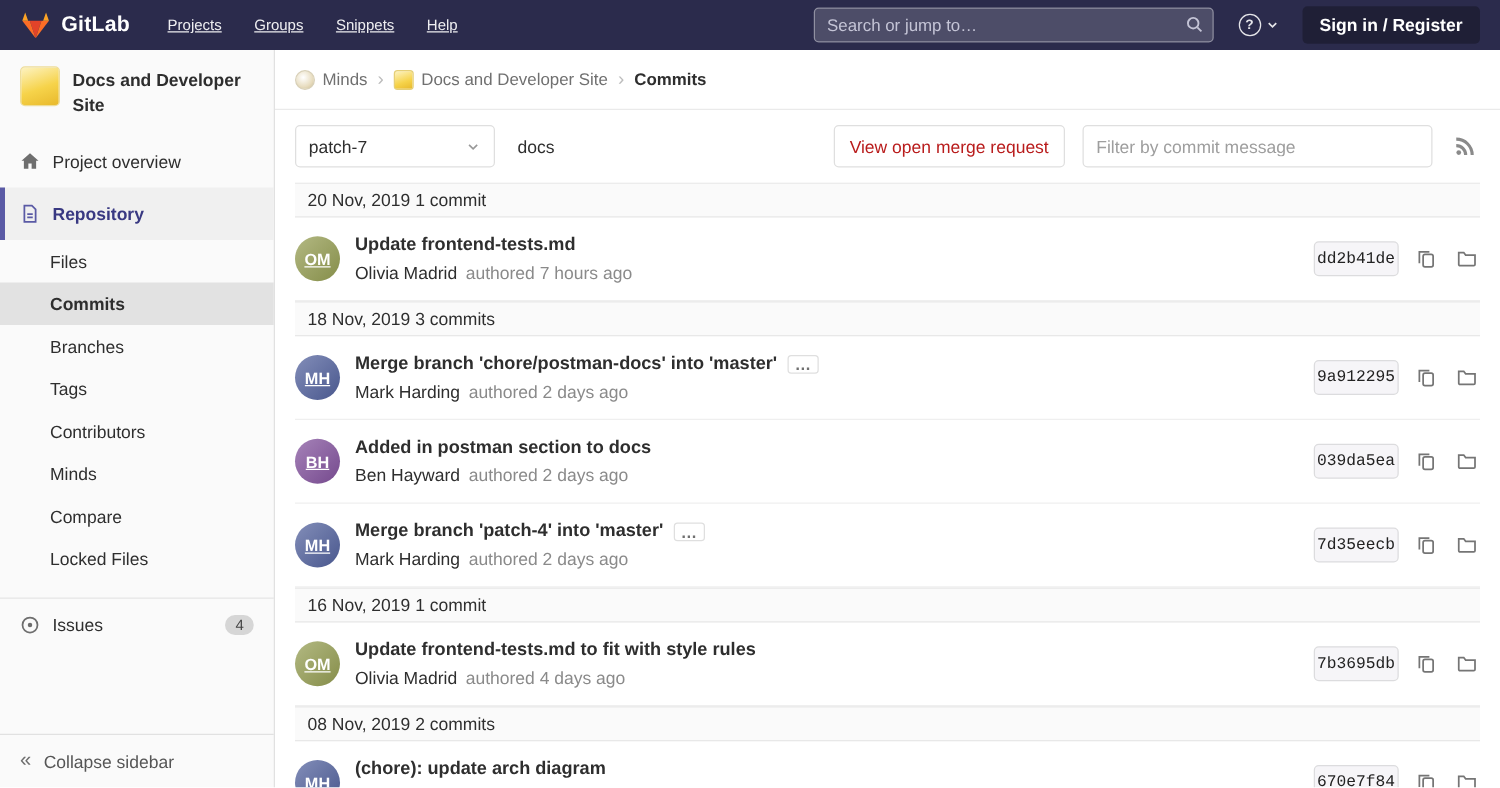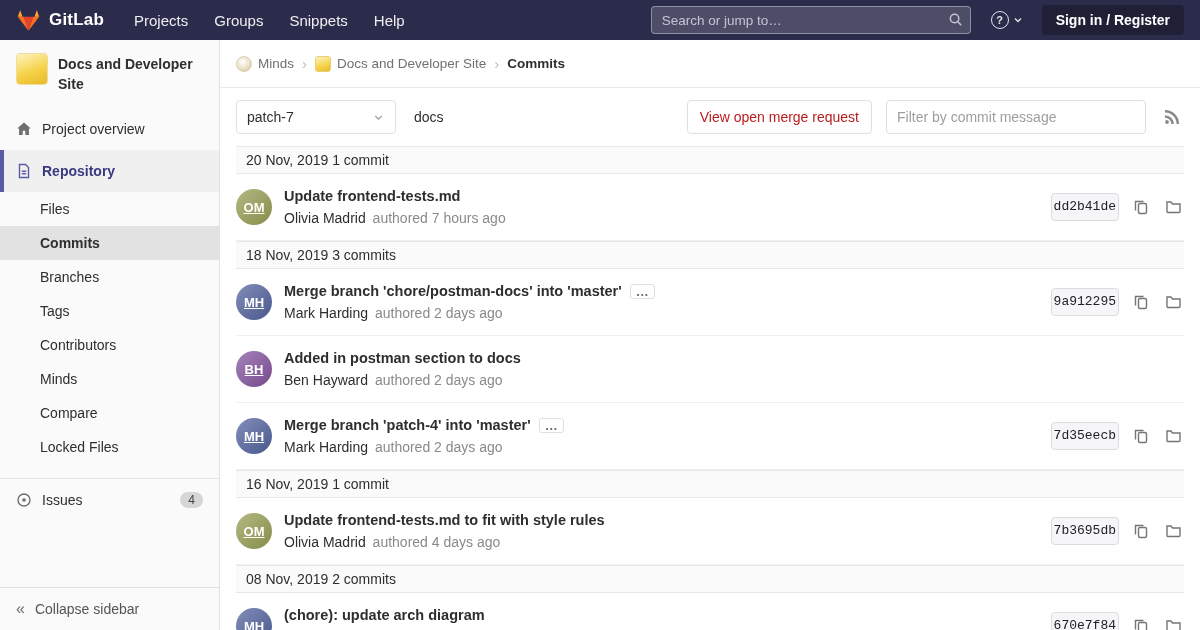--- a/index.html
+++ b/index.html
@@ -19,21 +19,21 @@
     height: 40px;
     background: #2b2b4c;
     display: flex;
     align-items: center;
     padding: 0 16px;
     color: #fff;
   }
   .brand { display: flex; align-items: center; gap: 8px; }
   .brand-name { font-size: 17px; font-weight: bold; letter-spacing: .2px; }
   .nav-menu { display: flex; align-items: center; gap: 26px; margin-left: 30px; }
-  .nav-menu a { color: rgba(255,255,255,.92); font-size: 15px; }
+  .nav-menu a { color: rgba(255,255,255,.92); font-size: 12px; text-decoration: underline; }
   .nav-search {
     margin-left: auto;
     position: relative;
     width: 320px; height: 28px;
   }
   .nav-search input {
     width: 100%; height: 100%;
     background: rgba(255,255,255,.16);
     border: 1px solid rgba(255,255,255,.38);
     border-radius: 4px;
@@ -144,21 +144,21 @@
   }
   .branch-select .chev { color: #999; display: flex; }
   .path-link { color: #2e2e2e; margin-left: 4px; }
   .mr-btn {
     margin-left: auto;
     height: 34px; padding: 0 12px;
     background: #fff; border: 1px solid #dfdfdf; border-radius: 4px;
     color: #b91c1c; font-size: 14px;
   }
   .filter-input {
-    width: 260px; height: 34px;
+    width: 280px; height: 34px;
     border: 1px solid #dfdfdf; border-radius: 4px;
     padding: 0 10px; font-size: 14px; color: #2e2e2e; outline: none;
   }
   .filter-input::placeholder { color: #9e9e9e; }
   .rss-btn { background: none; border: none; color: #8a8a8a; display: flex; padding: 4px; }
 
   
   .commit-list { flex: 1; padding: 0 16px; overflow: hidden; }
   .date-header {
     background: #fafafa;
@@ -404,20 +404,34 @@
         <span class="avatar" style="background: linear-gradient(135deg, rgb(166, 131, 185), rgb(117, 73, 141));">BH</span>
         <div class="commit-main">
           <div class="title-line">
             <a class="commit-title">Added in postman section to docs</a>
           </div>
           <div class="commit-meta">
             <a class="author-link">Ben Hayward</a>
             <span>authored 2 days ago</span>
           </div>
         </div>
+        <div class="commit-actions">
+          <a class="sha-box">039da5ea</a>
+          <button class="icon-btn">
+            <svg width="16" height="16" viewBox="0 0 16 16" fill="none" stroke="currentColor" stroke-width="1.4">
+                <rect x="5.5" y="4.5" width="8" height="10" rx="1.5"></rect>
+                <path d="M10.5 2.5h-8v9"></path>
+              </svg>
+          </button>
+          <button class="icon-btn">
+            <svg width="17" height="16" viewBox="0 0 16 16" fill="none" stroke="currentColor" stroke-width="1.4">
+                <path d="M1.5 3h4l1.5 2h7.5v7.5a1 1 0 01-1 1h-11a1 1 0 01-1-1z"></path>
+              </svg>
+          </button>
+        </div>
       </div>
 
       <div class="commit-row">
         <span class="avatar" style="background: linear-gradient(135deg, rgb(131, 142, 185), rgb(73, 87, 141));">MH</span>
         <div class="commit-main">
           <div class="title-line">
             <a class="commit-title">Merge branch 'patch-4' into 'master'</a>
             <button class="ellipsis-btn">…</button>
           </div>
           <div class="commit-meta">

